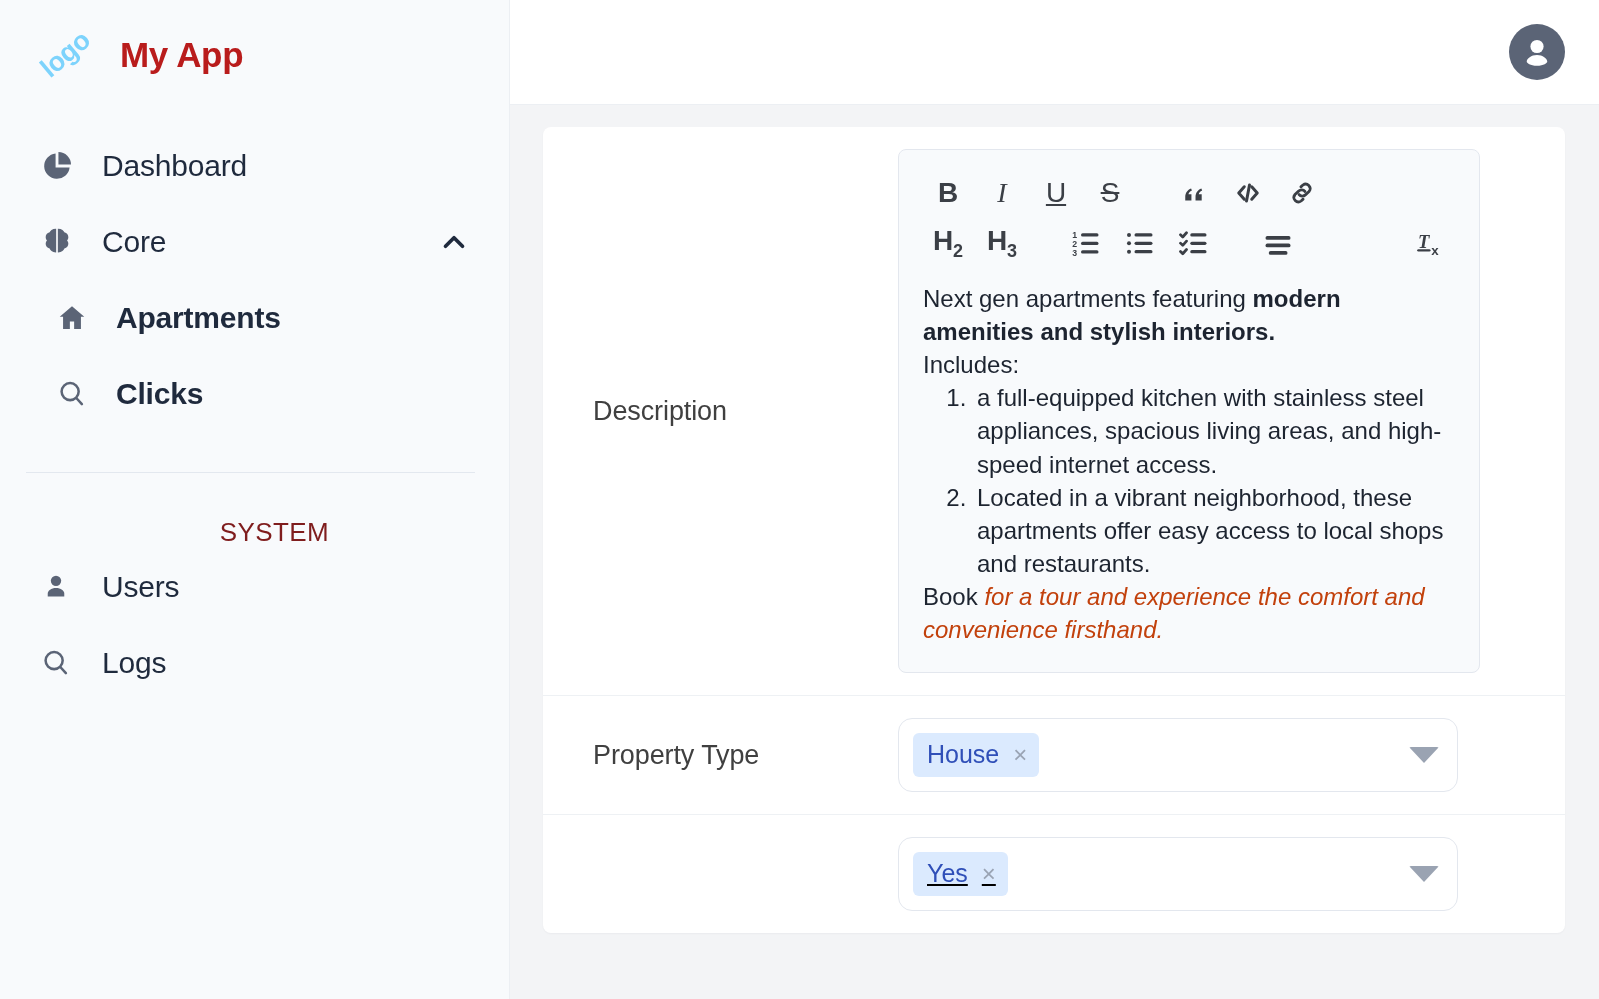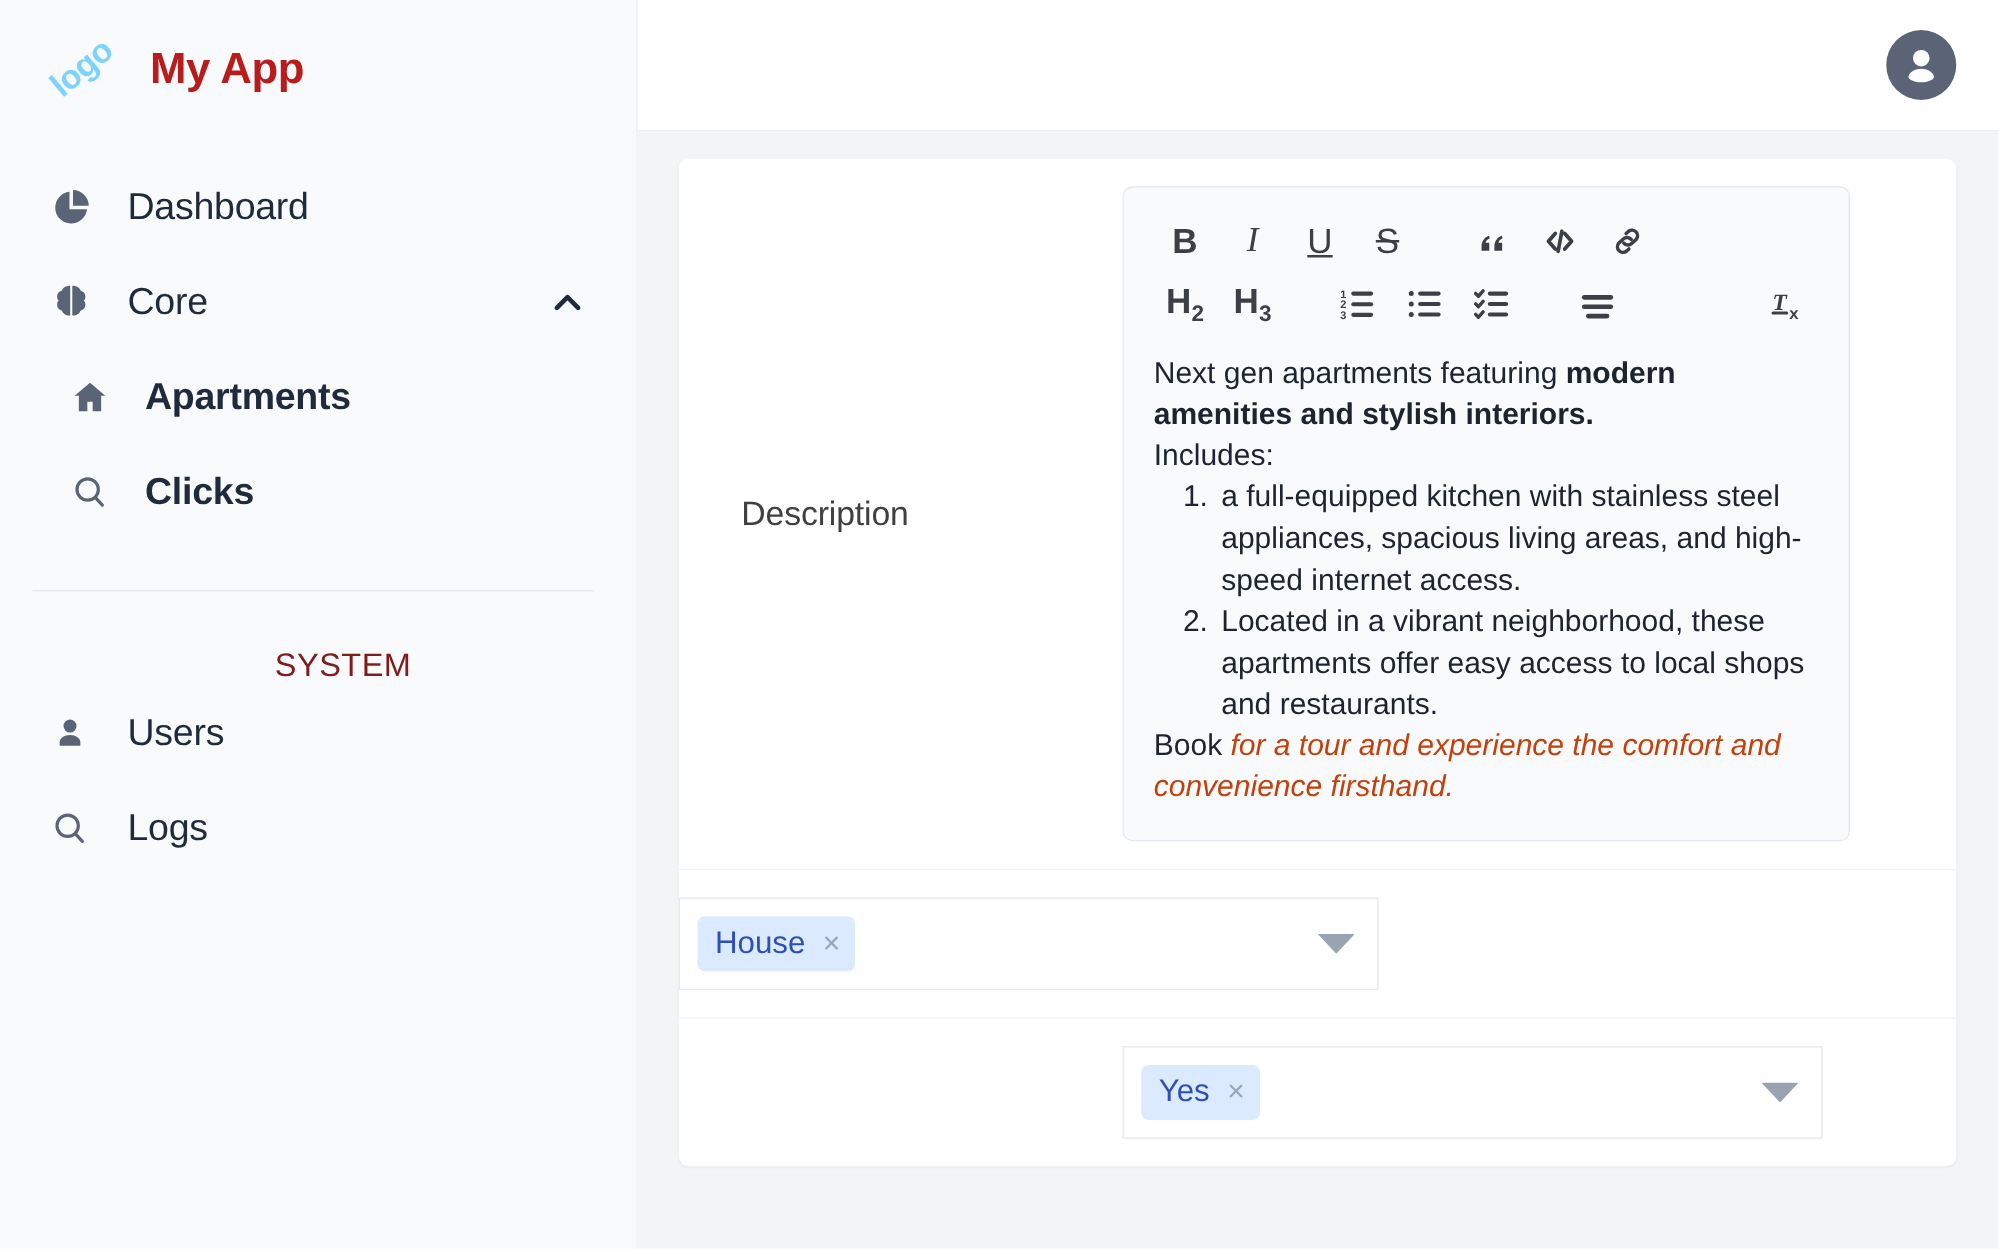--- a/index.html
+++ b/index.html
@@ -132,21 +132,21 @@
     width: 1022px;
     box-shadow: 0 1px 2px rgba(16,24,40,0.04);
     overflow: hidden;
   }
   .form-row {
     display: flex;
     align-items: center;
     padding: 22px 0 22px 0;
     border-bottom: 1px solid #eef1f4;
   }
-  .form-row:last-child { border-bottom: none; }
+  .form-row:last-child { border-bottom: none; text-decoration: underline; }
   .row-label {
     flex: 0 0 355px;
     padding-left: 50px;
     font-size: 27px;
     color: #404040;
     letter-spacing: -0.1px;
   }
   .row-field { flex: 1 1 auto; padding-right: 50px; }
 
   
@@ -198,21 +198,21 @@
   .editor-body ol {
     margin: 0;
     padding-left: 50px;
   }
   .editor-body ol li { margin: 0; padding-left: 4px; }
   .ital-muted { font-style: italic; color: #c2410c; }
 
   
   .select {
     border: 1px solid #e3e7ee;
-    border-radius: 0;
+    border-radius: 14px;
     background: #ffffff;
     height: 74px;
     width: 560px;
     display: flex;
     align-items: center;
     padding: 0 18px 0 14px;
     cursor: pointer;
   }
   .chip {
     background: #dbeafe;
@@ -448,20 +448,21 @@
                   <li>Located in a vibrant neighborhood, these apartments offer easy access to local shops and restaurants.</li>
                 </ol>
                 <p><span>Book </span><span class="ital-muted">for a tour and experience the comfort and convenience firsthand.</span></p>
               </div>
 
             </div>
           </div>
         </div>
 
         <div class="form-row">
+          <div class="row-label">Property Type</div>
           <div class="row-field">
             <div class="select">
               <div class="chip">
                 <span class="chip-text">House</span>
                 <span class="chip-x">×</span>
               </div>
               <div class="select-spacer"></div>
               <div class="caret"></div>
             </div>
           </div>

